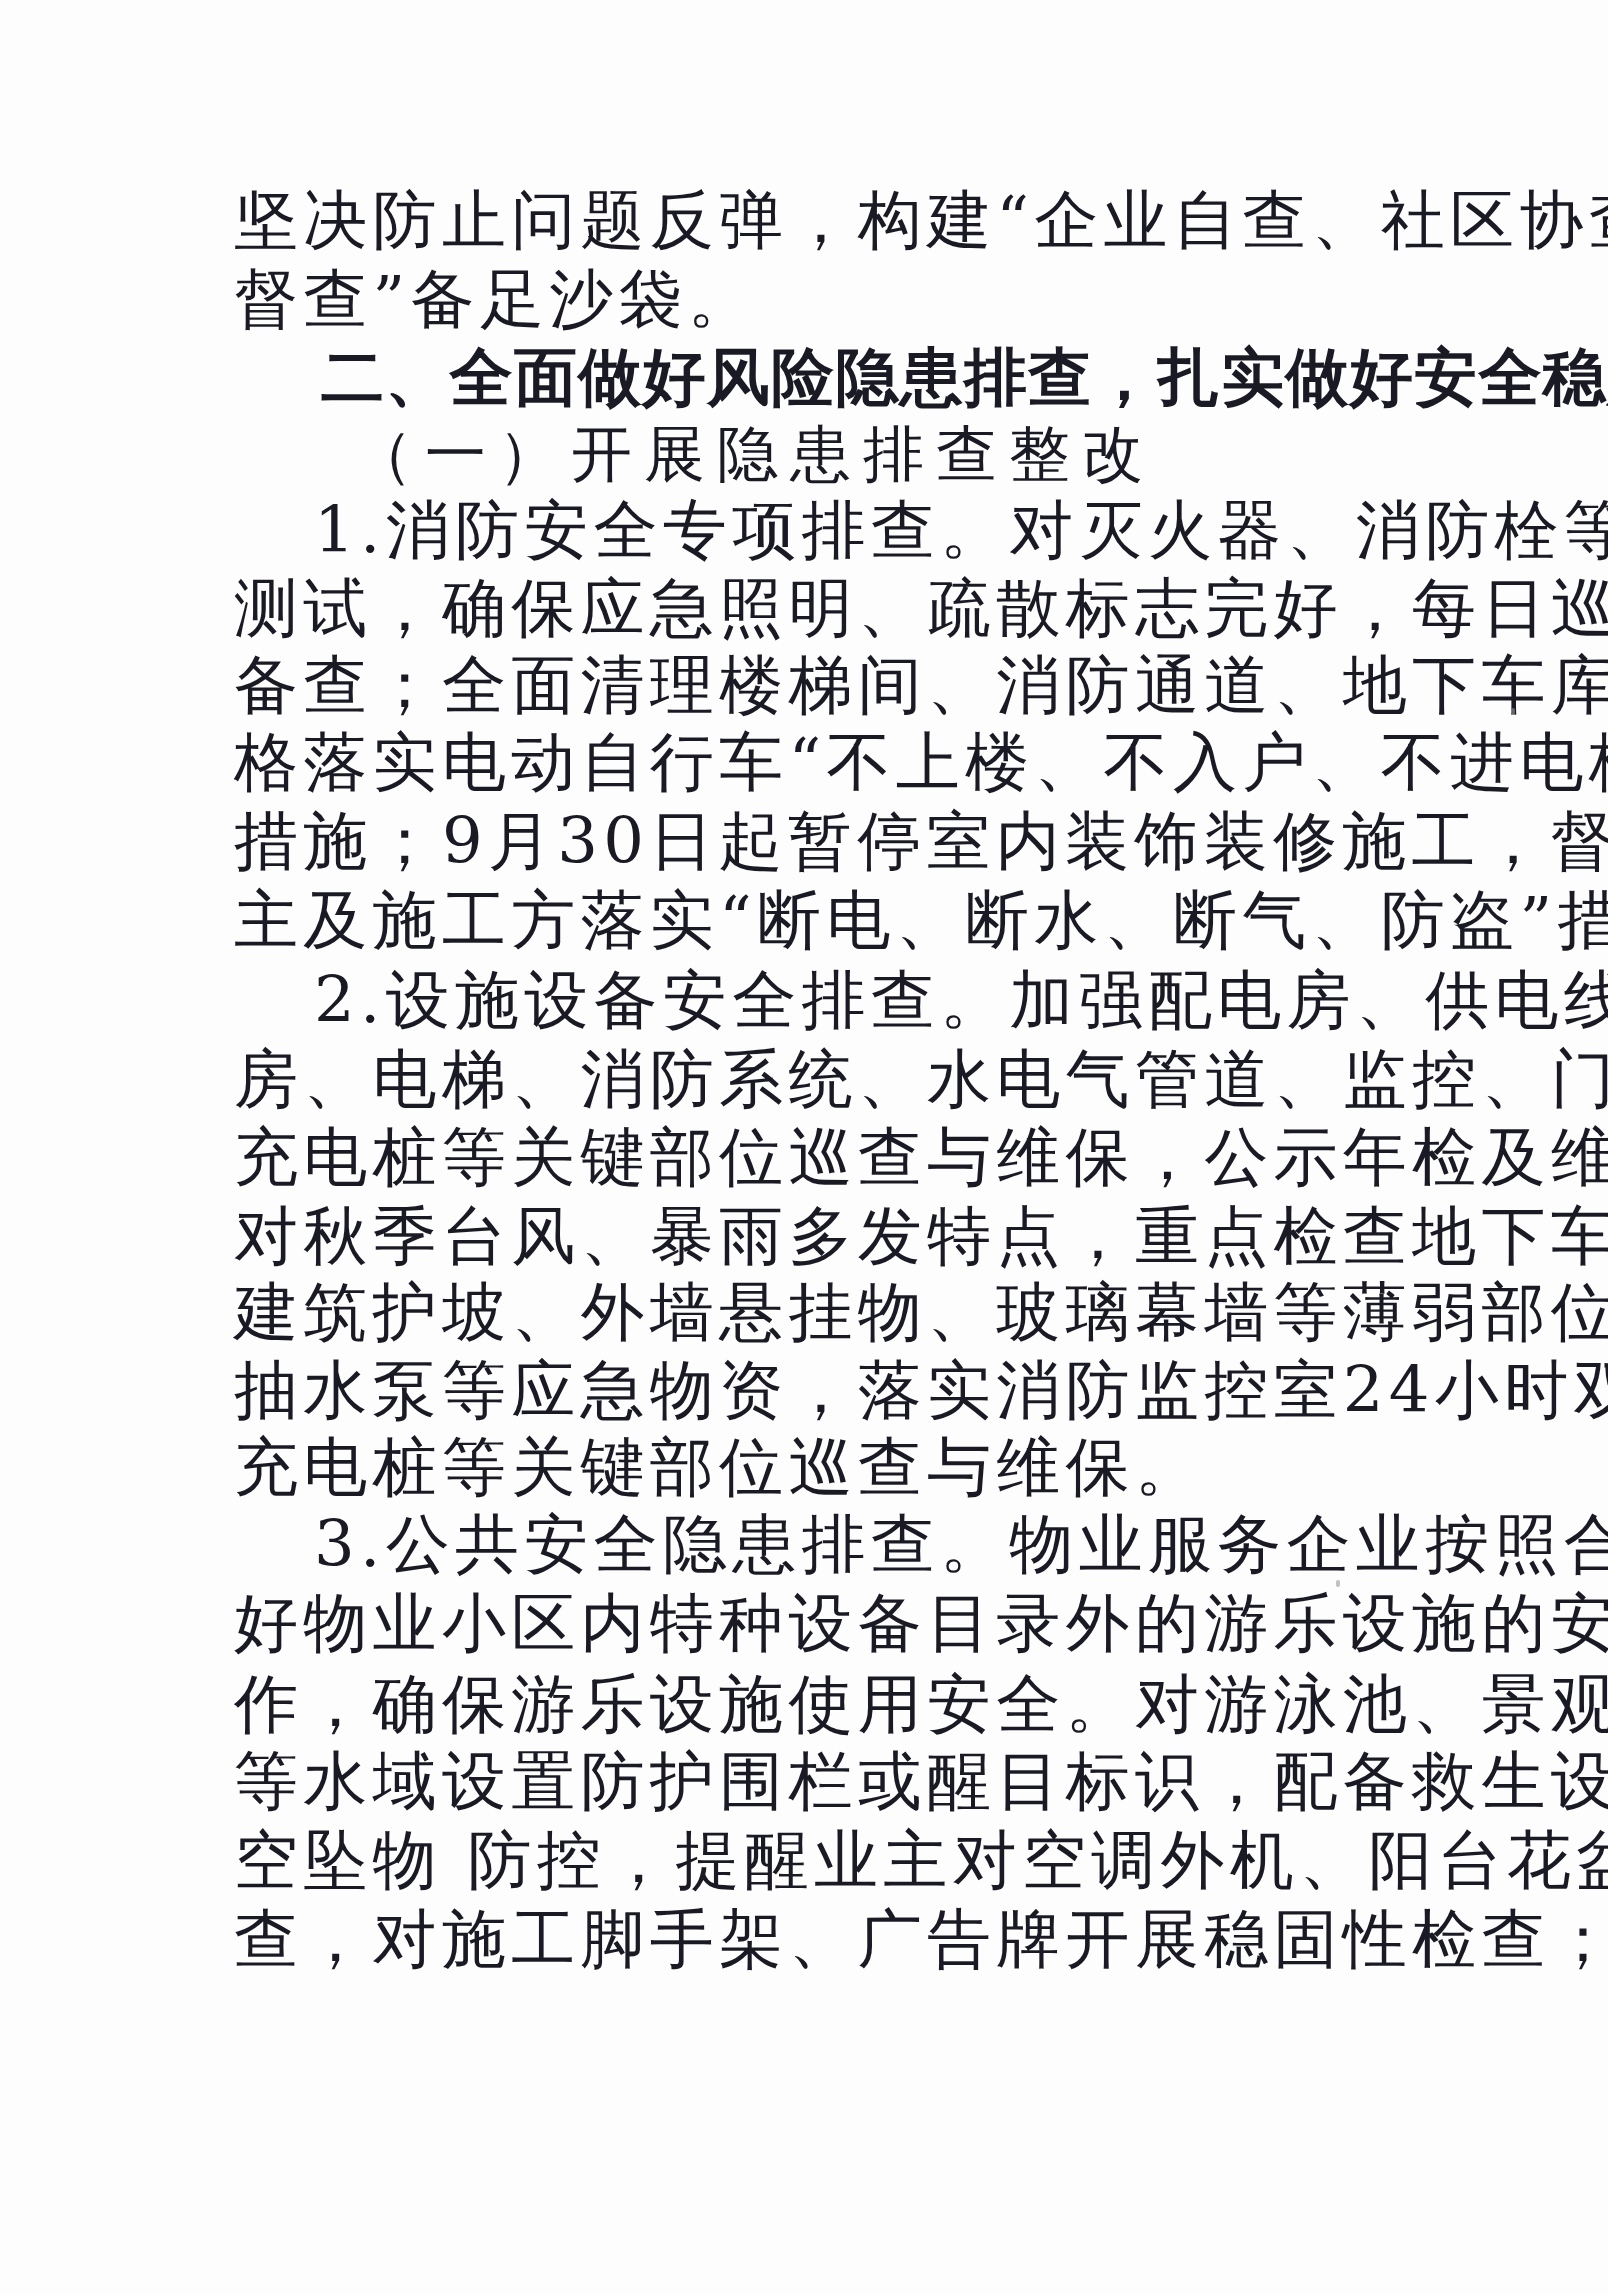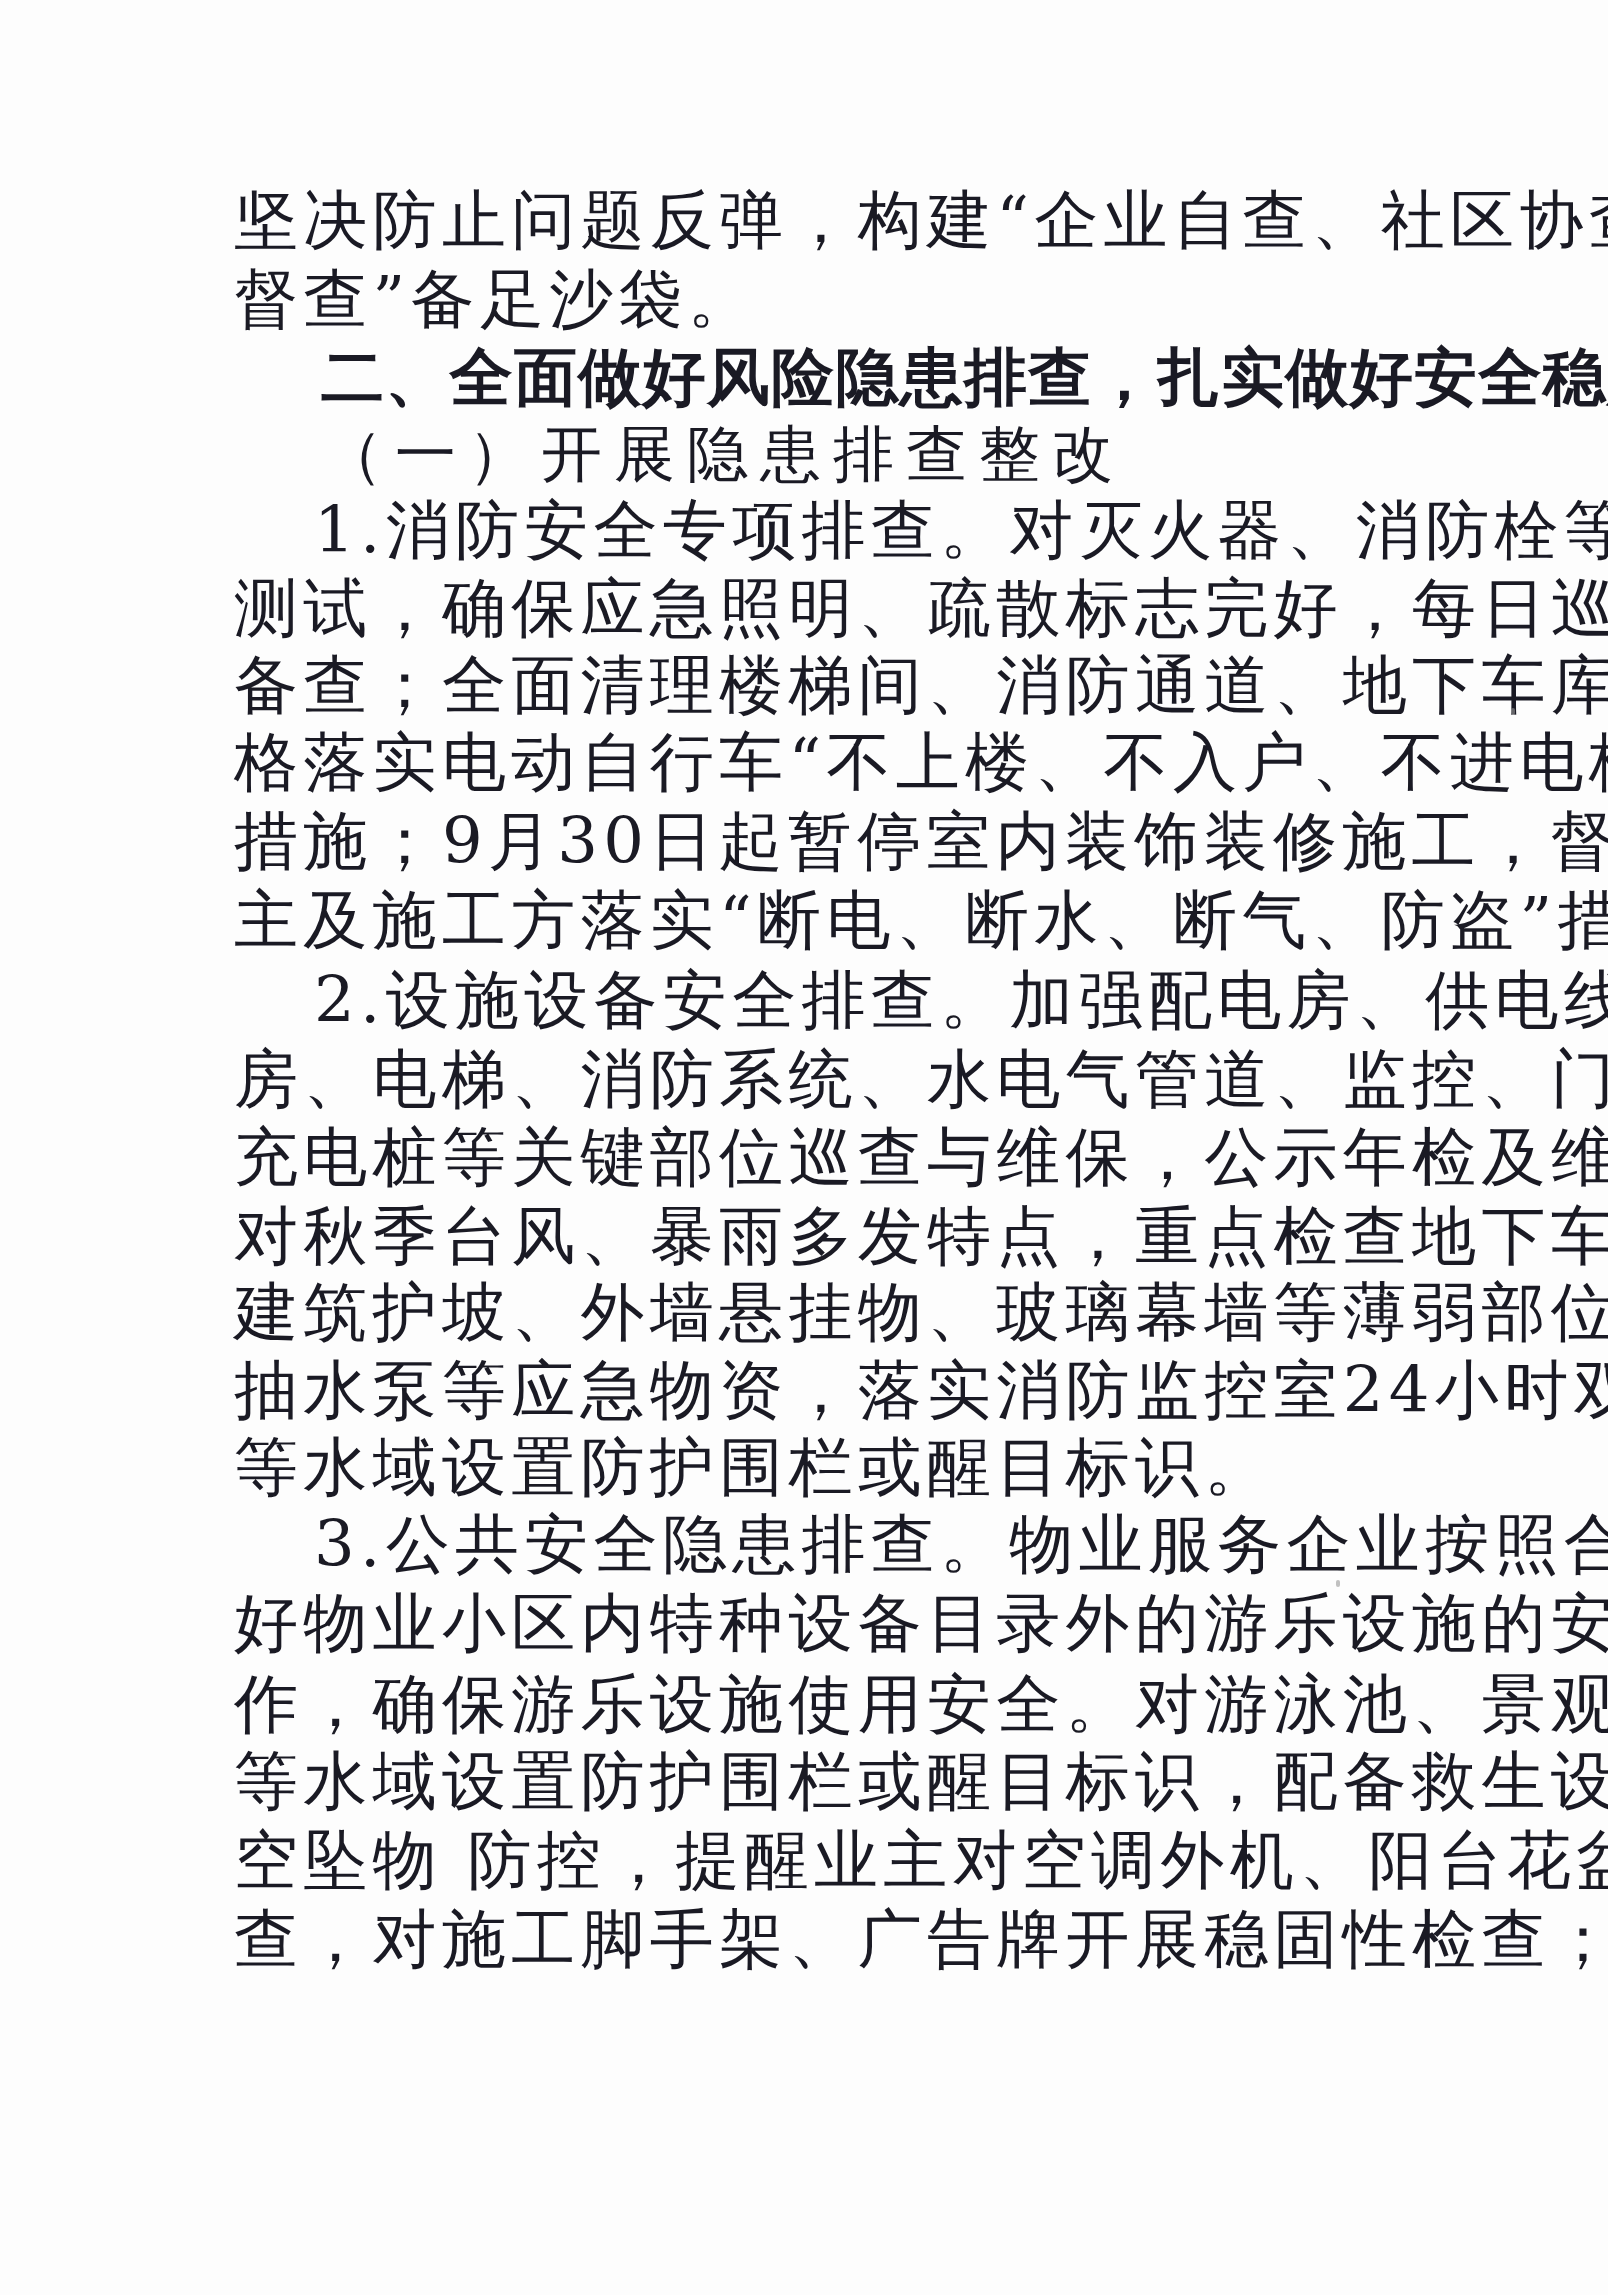--- a/index.html
+++ b/index.html
@@ -4,21 +4,21 @@
 <style>
   html, body { margin:0; padding:0; }
   body { width:1609px; height:2295px; background:#fdfdfd; position:relative; overflow:hidden;
          font-family:"DejaVu Serif","Liberation Serif",serif; color:#1a1a24; }
   .page { position:absolute; left:0; top:0; width:1609px; height:2295px; }
   .line { position:absolute; left:234px; width:1149px; height:80px; line-height:80px;
           font-size:64px; white-space:nowrap; letter-spacing:5.3px; }
   .just { text-align:justify; text-align-last:justify; }
   .indent { left:314px; width:1069px; }
   .title { font-family:"DejaVu Sans","Liberation Sans",sans-serif; font-weight:bold; left:321px; width:1069px; font-size:63px; letter-spacing:1.3px; }
-  .sub { left:322px; font-size:61px; letter-spacing:12px; }
+  .sub { left:352px; font-size:61px; letter-spacing:12px; }
   .speck { position:absolute; width:4px; height:6.7px; background:#9a9a9a; border-radius:2px; opacity:.6; }
 </style>
 </head>
 <body>
 
 <div class="page">
   <div class="line just" style="top:180px">坚决防止问题反弹，构建“企业自查、社区协查、部门</div>
   <div class="line" style="top:259px">督查”备足沙袋。</div>
   <div class="line title" style="top:338px">二、全面做好风险隐患排查，扎实做好安全稳定工作</div>
   <div class="line sub" style="top:414px">（一）开展隐患排查整改</div>
@@ -29,21 +29,21 @@
   <div class="line just" style="top:722px">格落实电动自行车“不上楼、不入户、不进电梯”管控</div>
   <div class="line just" style="top:801px">措施；9月30日起暂停室内装饰装修施工，督促装修业</div>
   <div class="line" style="top:880px">主及施工方落实“断电、断水、断气、防盗”措施。</div>
 
   <div class="line just indent" style="top:960px">2.设施设备安全排查。加强配电房、供电线路、水泵</div>
   <div class="line just" style="top:1039px">房、电梯、消防系统、水电气管道、监控、门禁对讲系统、</div>
   <div class="line just" style="top:1117px">充电桩等关键部位巡查与维保，公示年检及维保标识；针</div>
   <div class="line just" style="top:1196px">对秋季台风、暴雨多发特点，重点检查地下车库排水系统、</div>
   <div class="line just" style="top:1272px">建筑护坡、外墙悬挂物、玻璃幕墙等薄弱部位，备足沙袋、</div>
   <div class="line just" style="top:1350px">抽水泵等应急物资，落实消防监控室24小时双人值班制度，</div>
-  <div class="line" style="top:1427px">等水域设置防护围栏或醒目标识。</div>
+  <div class="line" style="top:1427px">充电桩等关键部位巡查与维保。</div>
 
   <div class="line just indent" style="top:1504px">3.公共安全隐患排查。物业服务企业按照合同约定做</div>
   <div class="line just" style="top:1583px">好物业小区内特种设备目录外的游乐设施的安全监管工</div>
   <div class="line just" style="top:1664px">作，确保游乐设施使用安全。对游泳池、景观湖、喷泉池</div>
   <div class="line just" style="top:1741px">等水域设置防护围栏或醒目标识，配备救生设备；强化高</div>
   <div class="line just" style="top:1820px">空坠物 防控，提醒业主对空调外机、阳台花盆等进行排</div>
   <div class="line just" style="top:1899px">查，对施工脚手架、广告牌开展稳固性检查；规范门岗管</div>
 
   <div class="speck" style="left:1511px;top:708px"></div>
   <div class="speck" style="left:1336px;top:1580px"></div>

